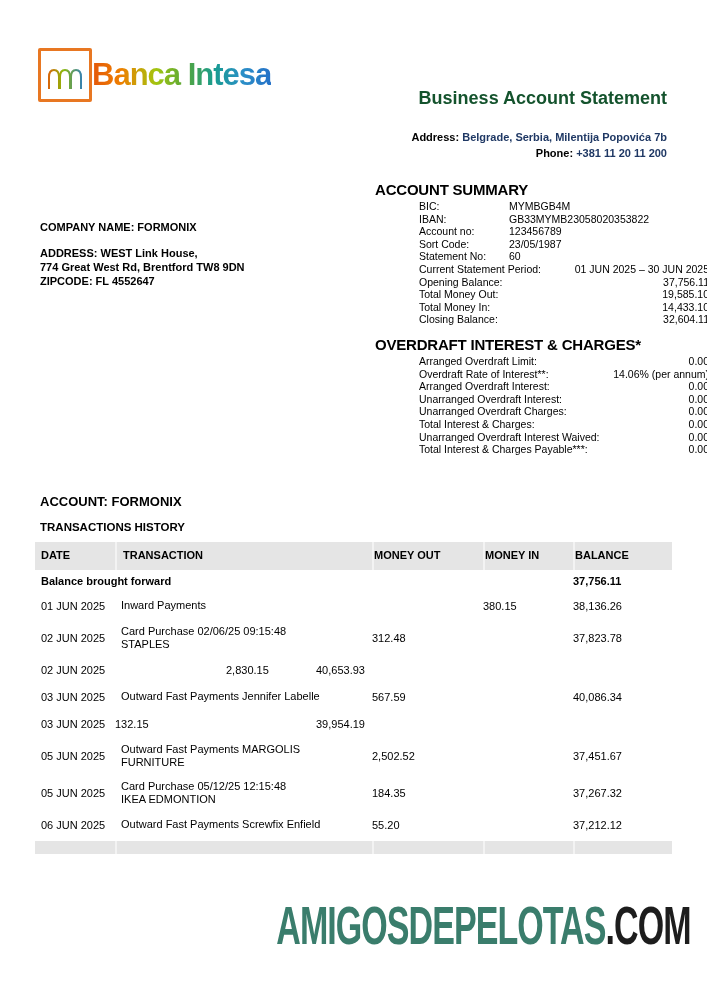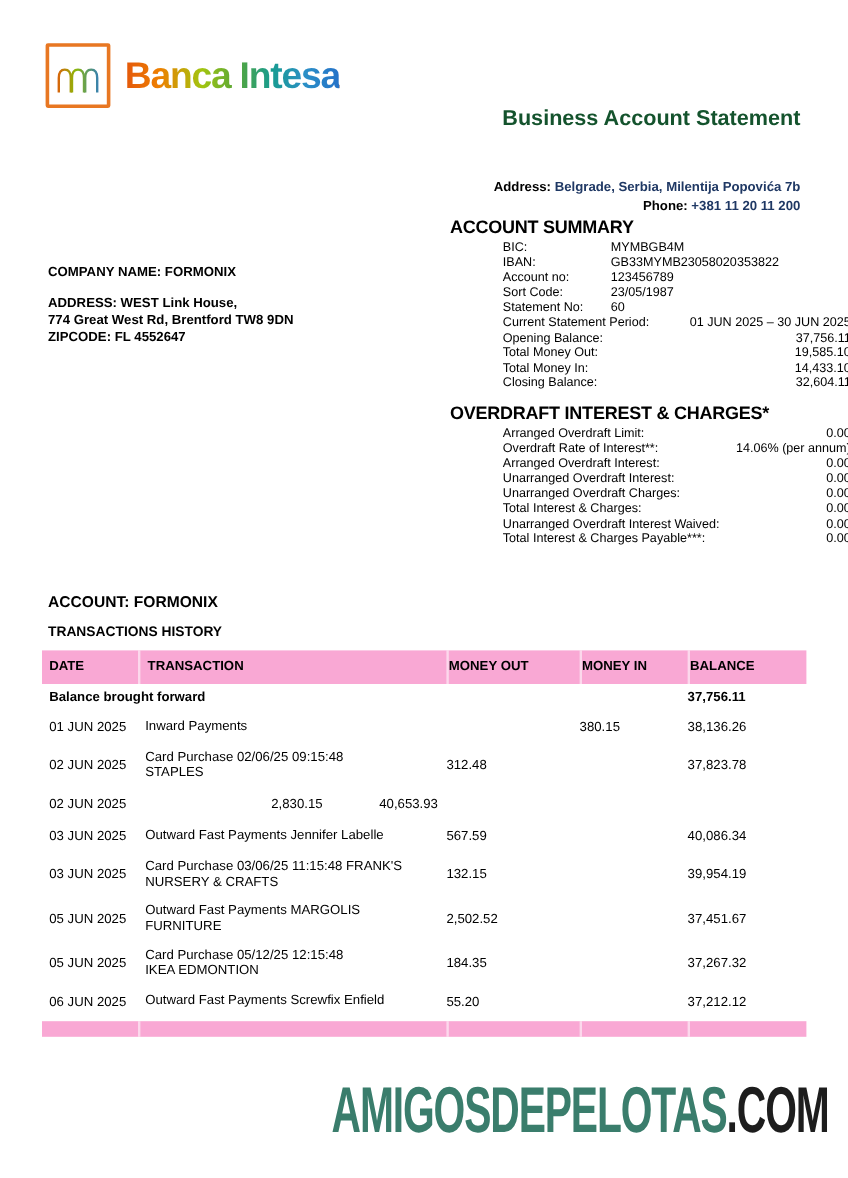--- a/index.html
+++ b/index.html
@@ -1,52 +1,52 @@
 <!DOCTYPE html>
 <html><head>
 <meta charset="utf-8">
 <style>
   * { margin:0; padding:0; box-sizing:border-box; }
   html,body { background:#ffffff; }
   body { font-family:"Liberation Sans", sans-serif; color:#000; }
   .page { position:relative; width:707px; height:982px; background:#fff; overflow:hidden; }
 
   
-  .logo { position:absolute; left:38px; top:36px; display:flex; align-items:center; gap:12px; }
+  .logo { position:absolute; left:38px; top:48px; display:flex; align-items:center; }
   .logo-icon { width:54px; height:54px; border:3px solid #E87722; border-radius:2px;
                background:#fff; display:flex; align-items:flex-end; justify-content:center; padding-bottom:8px; }
   .logo-text { font-size:31px; font-weight:bold; letter-spacing:-1px; line-height:54px;
                background:linear-gradient(90deg,#E4580B 0%,#EE7F00 16%,#A2C510 36%,#57A639 52%,#189C8F 68%,#2B8FC7 84%,#2471C8 100%);
                -webkit-background-clip:text; background-clip:text; color:transparent; }
 
   
   .head-right { position:absolute; top:88px; right:40px; text-align:right; }
   .doc-title { font-size:18px; font-weight:bold; color:#14532d; }
-  .addr-block { margin-top:40px; font-size:11px; font-weight:bold; line-height:15.5px; }
+  .addr-block { margin-top:21px; font-size:11px; font-weight:bold; line-height:15.5px; }
   .navy { color:#1F3864; }
 
   
   .company { position:absolute; left:40px; top:220px; font-size:11px; font-weight:bold; line-height:14px; }
   .company .gap { height:12px; }
 
   
   .sect { position:absolute; left:330px; width:334px;margin-left:45px; }
   .sect-summary { top:181px; }
   .sect-overdraft { top:336px; }
   .sect-heading { font-size:15px; font-weight:bold; letter-spacing:-0.2px; margin-bottom:2px; }
   .srow { display:flex; font-size:10.5px; line-height:12.6px;padding-left:44px; }
   .srow.align-left .s-label { flex:0 0 90px; }
   .srow.align-right { justify-content:space-between; }
   .srow.align-right .s-value { text-align:right; }
 
   
   .account-line { position:absolute; left:40px; top:494px; font-size:13px; font-weight:bold; }
   .trans-title { position:absolute; left:40px; top:521px; font-size:11.5px; font-weight:bold; }
   .table { position:absolute; left:35px; top:542px; width:637px; font-size:11px; }
-  .t-head, .t-bottom { display:flex; background:#f9a8d4; }
+  .t-head, .t-bottom { display:flex; background:#e5e5e5; }
   .t-head .hc { font-weight:bold; padding-top:7px; padding-bottom:7px; }
   .hc + .hc, .bc + .bc { border-left:2px solid rgba(255,255,255,0.55); }
   .c-date { flex:0 0 80px; padding-left:6px; }
   .c-desc { flex:1 1 auto; padding-left:6px; white-space:pre-line; line-height:13.5px; }
   .c-out  { flex:0 0 111px; text-align:left; padding-right:14px; }
   .c-in   { flex:0 0 90px;  text-align:left; padding-right:8px; }
   .c-bal  { flex:0 0 99px;  text-align:left; padding-right:4px; }
   .t-row { display:flex; align-items:center; padding:5px 0; min-height:27px; }
   .t-bbf { font-weight:bold; min-height:23px; padding:4px 0; }
   .t-bbf .bbf-label { flex:1 1 auto; padding-left:6px; }
@@ -247,22 +247,20 @@
         <div class="t-row">
           <div class="c-date">03 JUN 2025</div>
           <div class="c-desc">Outward Fast Payments Jennifer Labelle</div>
           <div class="c-out">567.59</div>
           <div class="c-in"></div>
           <div class="c-bal">40,086.34</div>
         </div>
 
         <div class="t-row">
           <div class="c-date">03 JUN 2025</div>
-          <div class="c-desc">Card Purchase 03/06/25 11:15:48 FRANK'S
-NURSERY &amp; CRAFTS</div>
           <div class="c-out">132.15</div>
           <div class="c-in"></div>
           <div class="c-bal">39,954.19</div>
         </div>
 
         <div class="t-row">
           <div class="c-date">05 JUN 2025</div>
           <div class="c-desc">Outward Fast Payments MARGOLIS
 FURNITURE</div>
           <div class="c-out">2,502.52</div>

